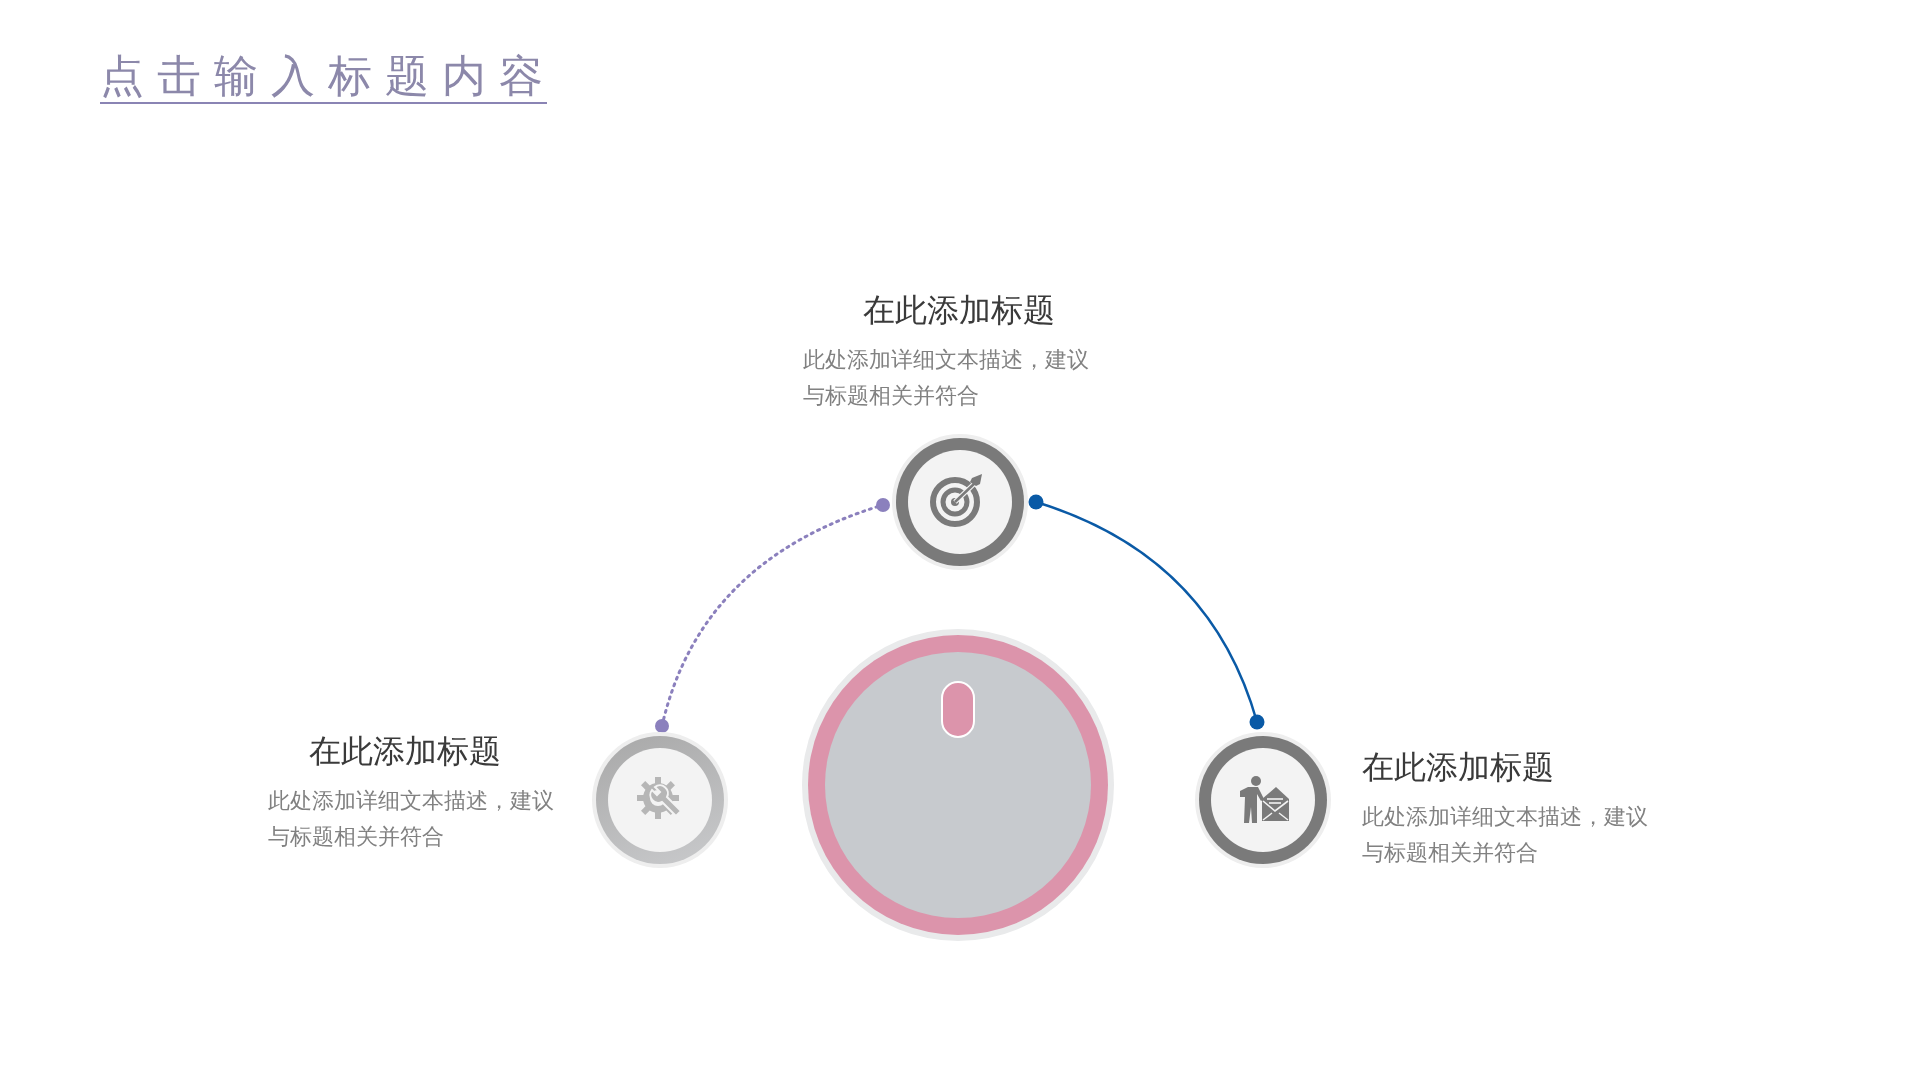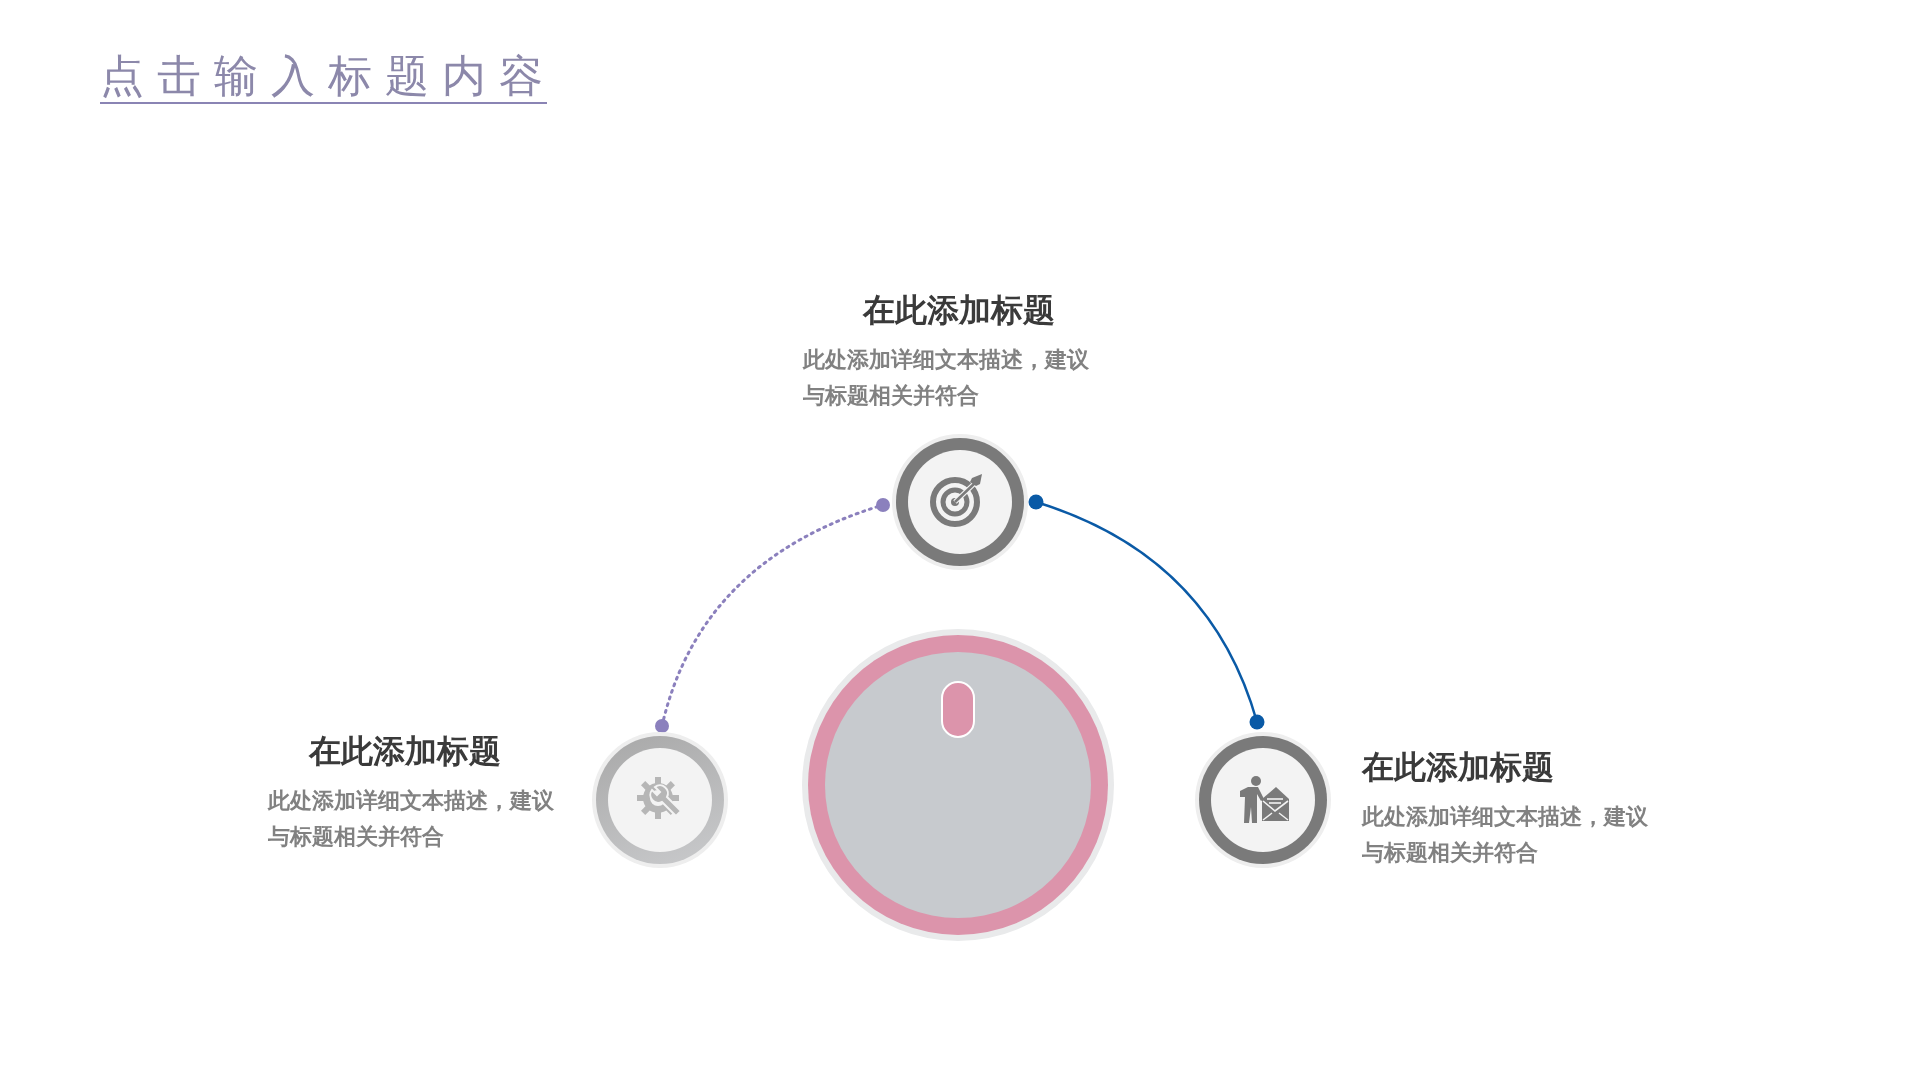--- a/index.html
+++ b/index.html
@@ -7,21 +7,21 @@
          font-family:"DejaVu Sans","Liberation Sans",sans-serif; }
   .slide-title { position:absolute; left:100px; top:48px; font-size:44px; font-weight:200;
                  color:#8c88aa; letter-spacing:13px; line-height:56px; white-space:nowrap; }
   .title-underline { position:absolute; left:100px; top:102px; width:447px; height:2px; background:#8a84b4; }
   .connectors { position:absolute; left:0; top:0; width:1920px; height:1080px; }
   .node { position:absolute; border-radius:50%; box-sizing:border-box; }
   .halo { background:#eeeeee; }
   .ring-dark { background:#7a7a7a; }
   .ring-light { background:linear-gradient(160deg,#a8a8a8,#c9cacc); }
   .face { background:#f3f3f3; }
-  .block { position:absolute;font-weight:bold; }
+  .block { position:absolute; }
   .block-title { font-size:32px; color:#3a3a3a; line-height:40px; white-space:nowrap; }
   .block-desc { font-size:22px; color:#818181; line-height:36px; margin-top:12px; white-space:nowrap; }
   .center-title { text-align:center; }
 </style>
 </head>
 <body>
 
 <div class="slide-title">点击输入标题内容</div>
 <div class="title-underline"></div>
 

